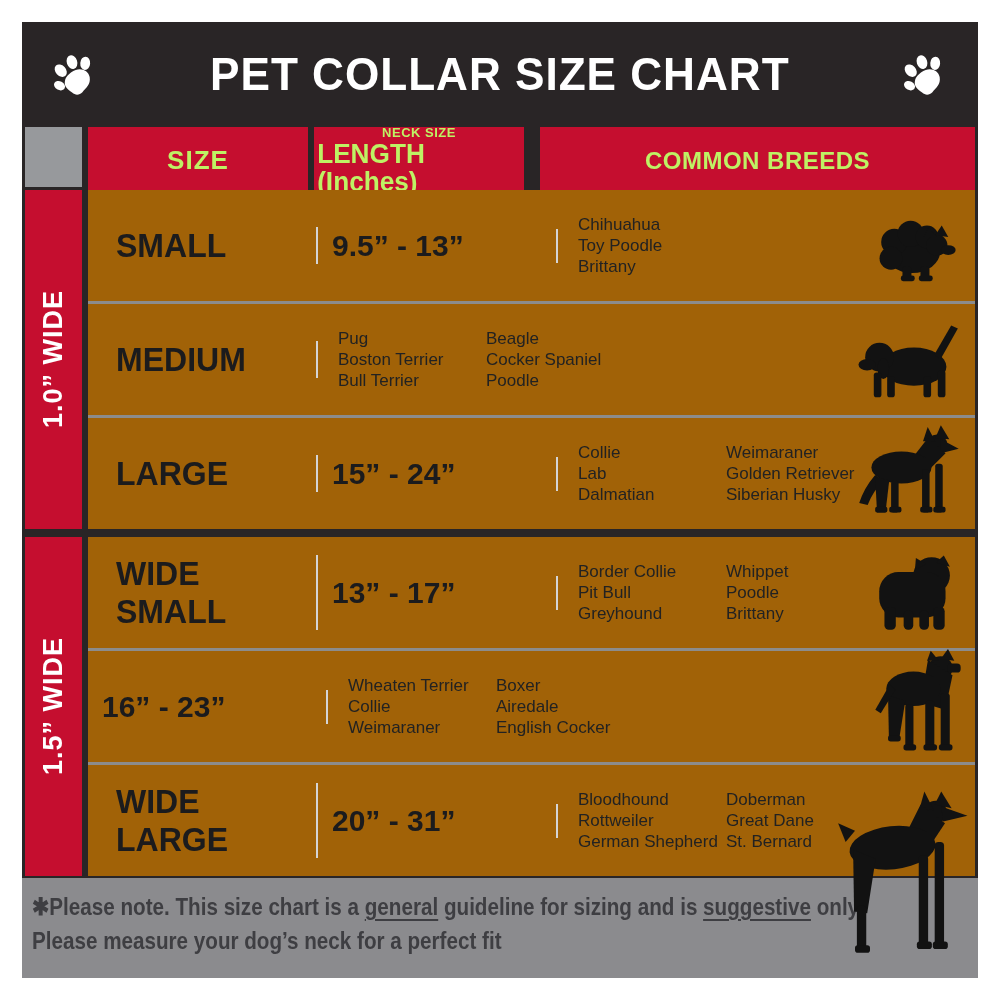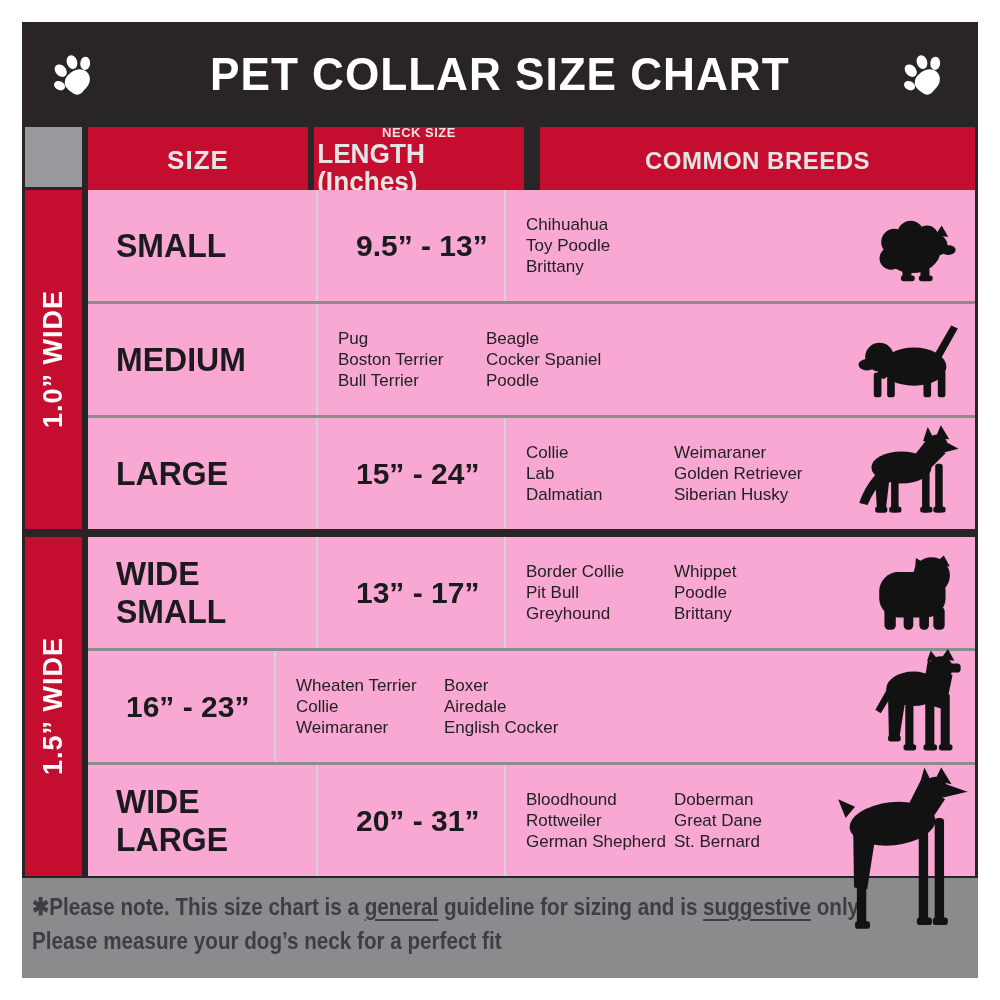--- a/index.html
+++ b/index.html
@@ -13,47 +13,47 @@
   }
   
   .titlebar { position:absolute; top:0; left:0; width:956px; height:104px;
     display:flex; align-items:center; justify-content:center; }
   .title { color:#ffffff; font-size:46px; font-weight:bold; letter-spacing:1px;
     transform:scaleX(0.96); white-space:nowrap; }
   .paw { position:absolute; top:26px; width:62px; height:58px; }
   .paw.left { left:22px; } .paw.right { right:22px; }
   
   .hdr-cell { position:absolute; top:105px; height:72px; background:#C50E2F;
-    color:#e5e5e5; display:flex; flex-direction:column; align-items:center; justify-content:center;
+    color:#bef264; display:flex; flex-direction:column; align-items:center; justify-content:center;
     font-weight:bold; box-sizing:border-box; border-bottom:5px solid #8A0D22; }
   .hdr-size   { left:66px;  width:220px; font-size:26px; letter-spacing:1px; }
   .hdr-length { left:292px; width:210px; }
   .hdr-breeds { left:518px; width:435px; font-size:24px; letter-spacing:0.5px; }
   .neck-sub  { font-size:13px; line-height:14px; letter-spacing:0.5px; }
   .neck-main { font-size:27px; line-height:28px; transform:scaleX(0.97); }
   .gray-square { position:absolute; top:105px; left:3px; width:57px; height:60px;
     background:#97999C; }
   
   .sidebar { position:absolute; left:3px; width:57px; background:#C50E2F;
     display:flex; align-items:center; justify-content:center; z-index:2; }
   .sidebar-top { top:168px; height:339px; }
   .sidebar-bottom { top:515px; height:339px; }
   .sidebar span { writing-mode:vertical-rl; transform:rotate(180deg);
     color:#fff; font-weight:bold; font-size:27px; letter-spacing:1px; white-space:nowrap; }
   
   .group { position:absolute; left:66px; width:887px; background:#8C8C8C;
     display:flex; flex-direction:column; gap:3px; z-index:2; }
   .group-1 { top:168px; height:339px; }
   .group-2 { top:515px; height:339px; }
-  .row { flex:1; background:#f9a8d4; display:flex; position:relative; }
+  .row { flex:1; background:#a16207; display:flex; position:relative;align-items:center; }
   .cell { box-sizing:border-box; display:flex; align-items:center; }
   .cell-size { width:230px; border-right:2px solid #D4D4D6; padding-left:28px;
     font-size:33px; font-weight:bold; color:#1B1B1D; line-height:1.15; }
   .cell-size span { display:inline-block; width:150px; transform:scaleX(0.97); transform-origin:0 50%; }
-  .cell-range { width:188px; border-right:2px solid #D4D4D6; padding-left:38px;
+  .cell-range { width:240px; border-right:2px solid #D4D4D6; padding-left:14px;
     font-size:30px; font-weight:bold; color:#1B1B1D; white-space:nowrap; }
   .cell-breeds { flex:1; padding-left:20px; position:relative; }
   .bcol { font-size:17px; color:#222222; line-height:21px; font-weight:normal; }
   .bcol-1 { width:148px; } .bcol-2 { width:168px; }
   .dog { position:absolute; top:50%; transform:translateY(-50%); }
   .dog-tall { top:-4px; transform:none; z-index:5; }
   
   .footer { position:absolute; left:0; top:856px; width:956px; height:100px;
     background:#8B8B8E; z-index:1; box-sizing:border-box; padding:12px 0 0 10px;
     color:#3E3E42; font-weight:bold; }

